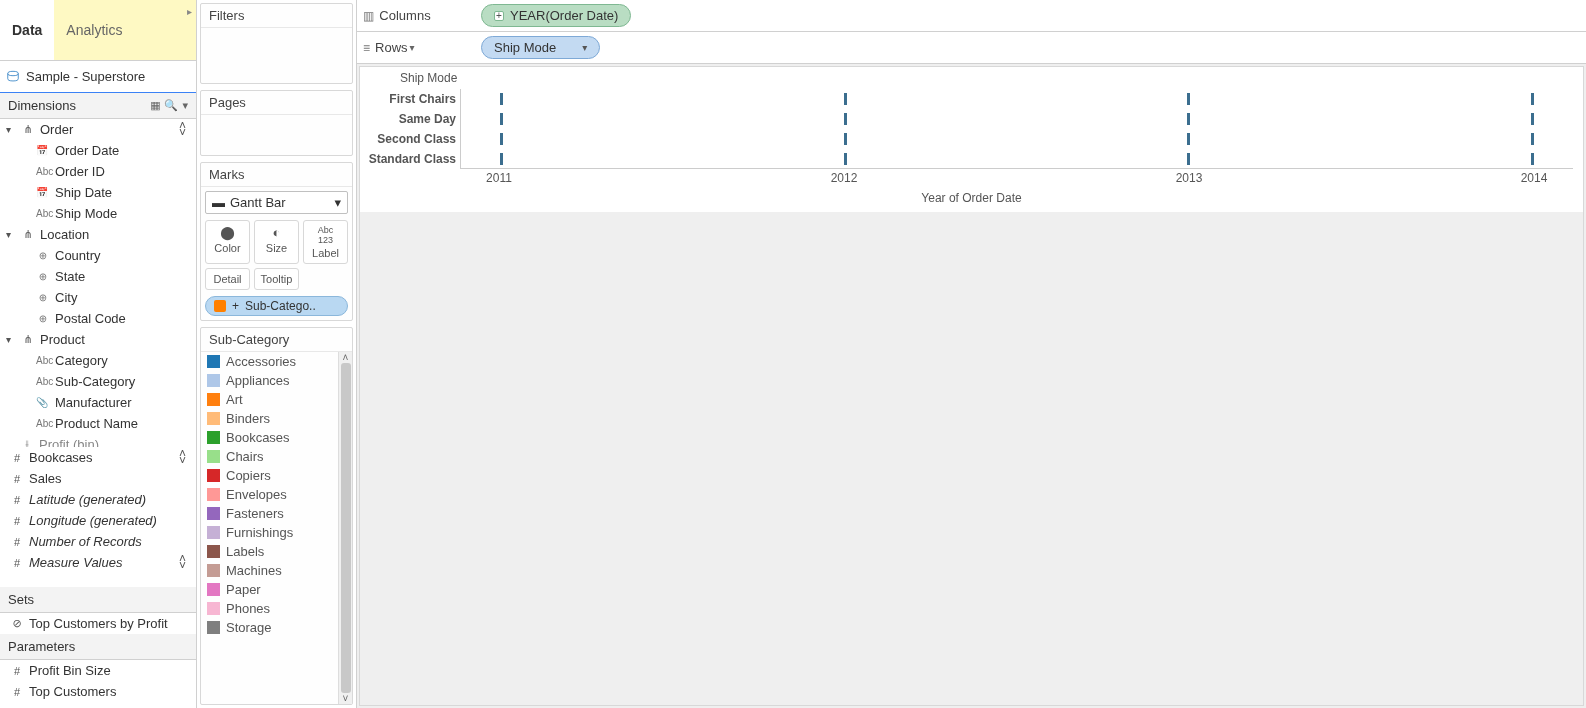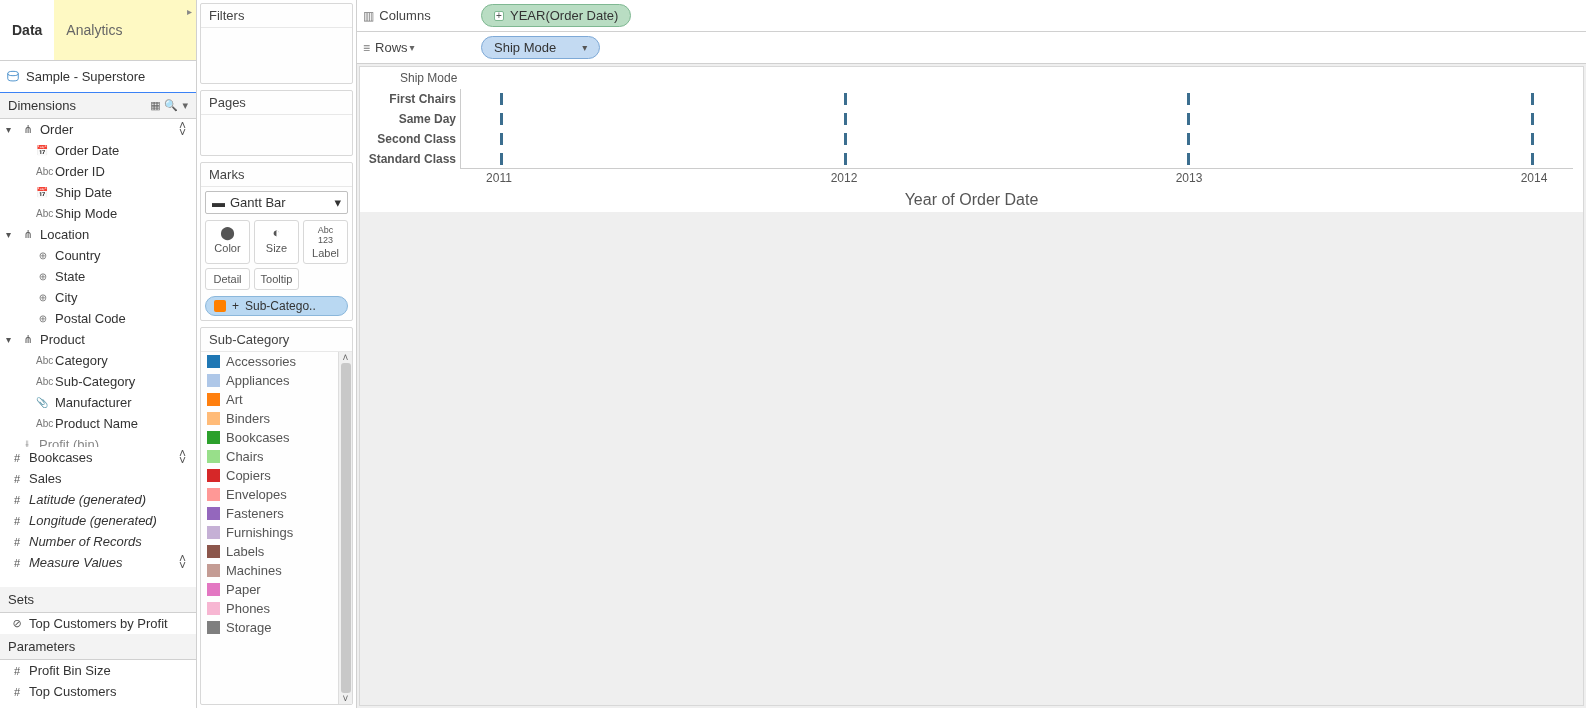--- a/index.html
+++ b/index.html
@@ -56,21 +56,21 @@
 .rows-dd { font-size:10px; color:#666; margin-left:-3px;}
 
 .viz { flex:1; background:#fff; margin:2px; border:1px solid #d8d8d8; position:relative; }
 .viz-header { position:absolute; top:4px; left:40px; font-size:12px; color:#555; }
 .row-labels { position:absolute; top:22px; left:0; width:100px; }
 .row-labels div { text-align:right; font-size:12px; color:#555; font-weight:bold; height:20px; line-height:20px; padding-right:4px;}
 .plot { position:absolute; top:22px; left:100px; right:10px; height:80px; border-left:1px solid #ccc; border-bottom:1px solid #ccc;}
 .tick { position:absolute; width:3px; height:12px; background:#3b6e8f; }
 .xlabels { position:absolute; top:104px; left:100px; right:10px; height:18px; }
 .xlabels span { position:absolute; transform:translateX(-50%); font-size:12px; color:#555;}
-.xtitle { position:absolute; top:124px; left:50%; transform:translateX(-50%); font-size:16px; color:#555;}
+.xtitle { position:absolute; top:124px; left:50%; transform:translateX(-50%); font-size:12px; color:#555;}
 .below-gray { position:absolute; top:145px; left:0; right:0; bottom:0; background:#efefef;}
 .cursor-img { position:absolute; top:63px; left:525px; font-size:13px; pointer-events:none;}
 </style>
 </head>
 <body>
 
 <div class="data-panel">
   <div class="tabs">
     <div class="tab active">Data</div>
     <div class="tab inactive">

